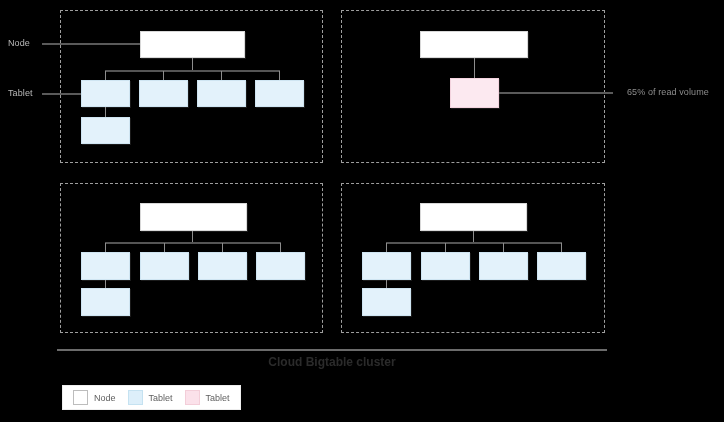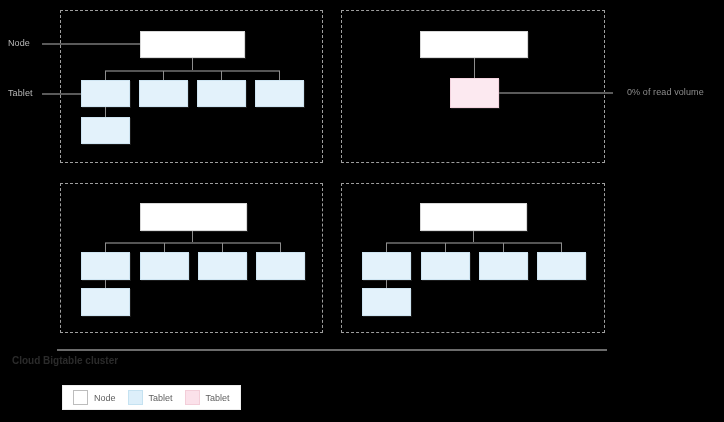--- a/index.html
+++ b/index.html
@@ -80,26 +80,26 @@
   .cluster-rule {
     position: absolute;
     left: 57px;
     top: 349px;
     width: 550px;
     height: 2px;
     background: #6b6b6b;
   }
   .cluster-caption {
     position: absolute;
-    left: 12px;
+    left: 0;
     top: 355px;
     width: 664px;
-    text-align: left;
+    text-align: center;
     color: #2b2b2b;
-    font-size: 10px;
+    font-size: 12px;
     font-weight: bold;
     white-space: nowrap;
   }
 
   
   .legend {
     position: absolute;
     left: 62px;
     top: 385px;
     height: 25px;
@@ -165,21 +165,21 @@
 
   <div class="group group-tr"></div>
 
   <div class="box box-node" style="left:420px; top:31px; width:108px; height:27px;"></div>
 
   <div class="line line-v line-thin" style="left:474px; top:58px; height:20px;"></div>
 
   <div class="box box-tablet-hot" style="left:450px; top:78px; width:49px; height:30px;"></div>
 
   <div class="leader" style="left:499px; top:92px; width:114px;"></div>
-  <div class="side-label" style="left:627px; top:87px; color:#8d8d8d;">0% of read volume</div>
+  <div class="side-label" style="left:627px; top:87px; color:#8d8d8d;">65% of read volume</div>
 
   <div class="group group-bl"></div>
 
   <div class="box box-node" style="left:140px; top:203px; width:107px; height:28px;"></div>
 
   <div class="line line-v line-thin" style="left:192px; top:231px; height:12px;"></div>
   <div class="line line-thick-h" style="left:105px; top:242px; width:176px;"></div>
   <div class="line line-v line-thin" style="left:105px; top:243px; height:10px;"></div>
   <div class="line line-v line-thin" style="left:164px; top:243px; height:10px;"></div>
   <div class="line line-v line-thin" style="left:222px; top:243px; height:10px;"></div>

